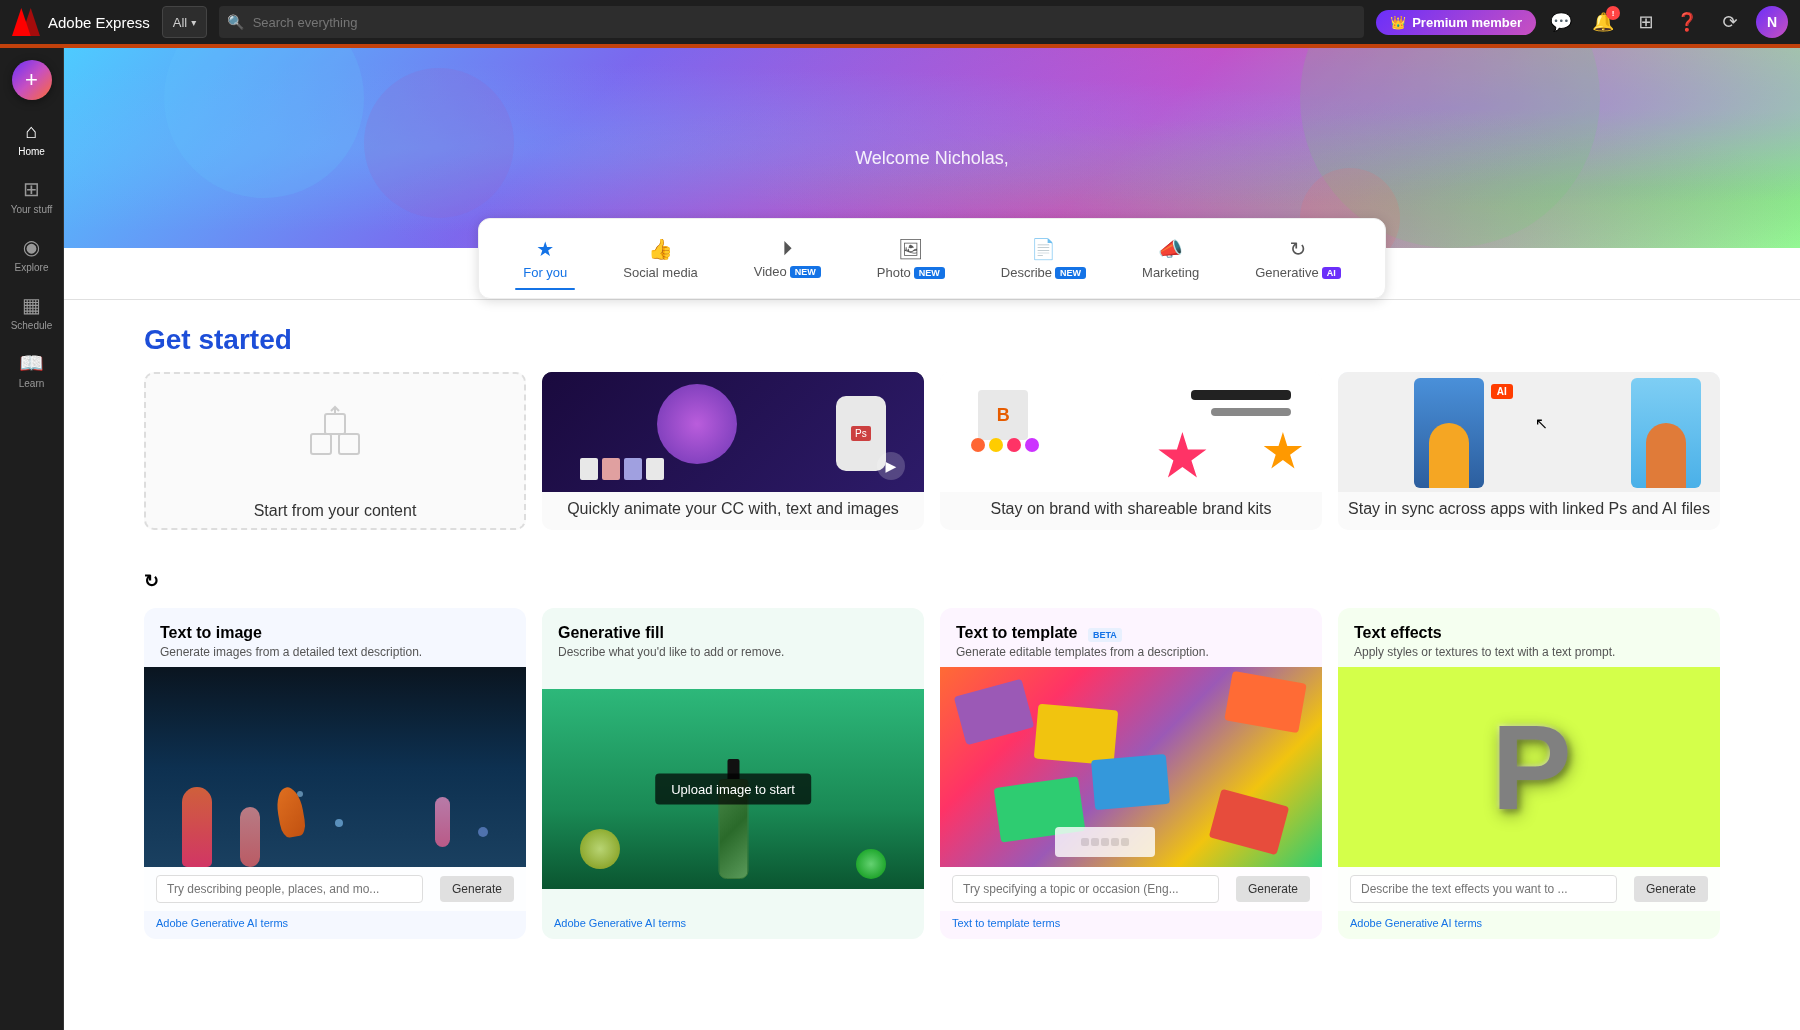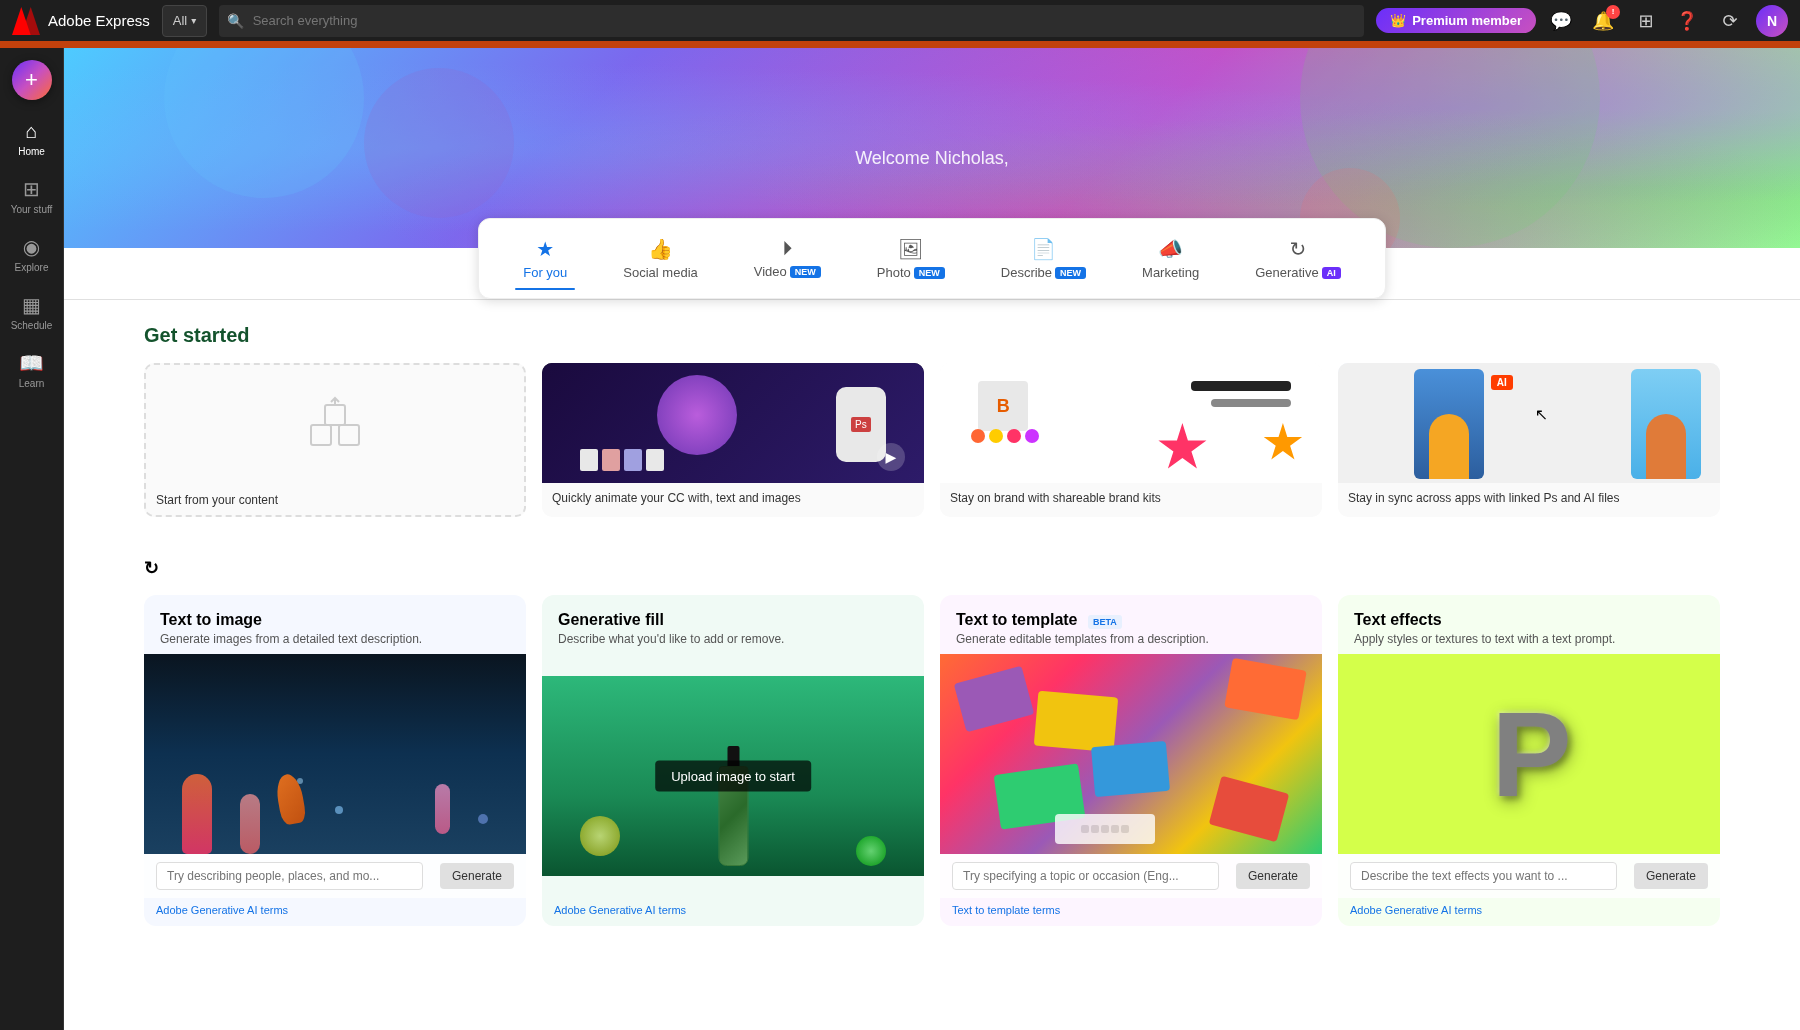--- a/index.html
+++ b/index.html
@@ -2,21 +2,21 @@
 <html><head>
   <meta charset="utf-8">
   <style>
     * { box-sizing: border-box; margin: 0; padding: 0; }
     body { font-family: 'Adobe Clean', 'Segoe UI', Arial, sans-serif; background: #1e1e1e; color: #fff; width: 1800px; min-height: 1030px; overflow-x: hidden; }
 
     
     .top-nav {
       display: flex; align-items: center; background: #1e1e1e; height: 48px;
       padding: 0 12px; gap: 12px; position: fixed; top: 0; left: 0; right: 0; z-index: 100;
-      border-bottom: 7px solid #c2410c;
+      border-bottom: 4px solid #c2410c;
     }
     .nav-logo { display: flex; align-items: center; gap: 8px; cursor: pointer; }
     .logo-icon { width: 28px; height: 28px; }
     .search-bar {
       display: flex; align-items: center; background: #2d2d2d; border-radius: 4px;
       flex: 1; height: 32px; padding: 0 8px; gap: 8px;
     }
     .filter-dropdown {
       display: flex; align-items: center; gap: 4px; background: #2d2d2d;
       border-radius: 4px; padding: 0 10px; height: 32px; cursor: pointer;
@@ -105,34 +105,34 @@
     .tab .tab-icon { font-size: 20px; }
     .tab-badge {
       font-size: 9px; font-weight: 700; padding: 1px 5px; border-radius: 3px;
       background: #1473E6; color: #fff; margin-left: 3px;
     }
     .tab-badge.ai { background: #6B2FFA; }
     .tab-label-row { display: flex; align-items: center; }
 
     
     .section { padding: 24px 80px; background: #fff; }
-    .section-title { font-size: 20px; font-weight: 700; color: #14532d; margin-bottom: 16px; }
+    .section-title { font-size: 28px; font-weight: 700; color: #1d4ed8; margin-bottom: 16px; }
 
     
     .get-started-grid {
       display: grid; grid-template-columns: repeat(4, 1fr); gap: 16px;
     }
     .started-card {
       border: 2px dashed #ddd; border-radius: 10px; padding: 0;
       overflow: hidden; cursor: pointer; position: relative;
       background: #fafafa; transition: border-color 0.2s;
     }
     .started-card.filled { border: none; }
     .started-card-label {
-      padding: 8px 10px; font-size: 12px; color: #333; 
+      padding: 8px 10px; font-size: 16px; color: #333; text-align: center;
     }
     .upload-icon-area {
       width: 100%; height: 120px; display: flex; align-items: center; justify-content: center;
       flex-direction: column; color: #aaa; font-size: 36px;
     }
 
     
     .ai-section { padding: 16px 80px 24px; background: #fff; }
     .ai-title { font-size: 20px; font-weight: 700; color: #000; margin-bottom: 16px; display: flex; align-items: center; gap: 8px; }
     .ai-grid { display: grid; grid-template-columns: repeat(4, 1fr); gap: 16px; }

